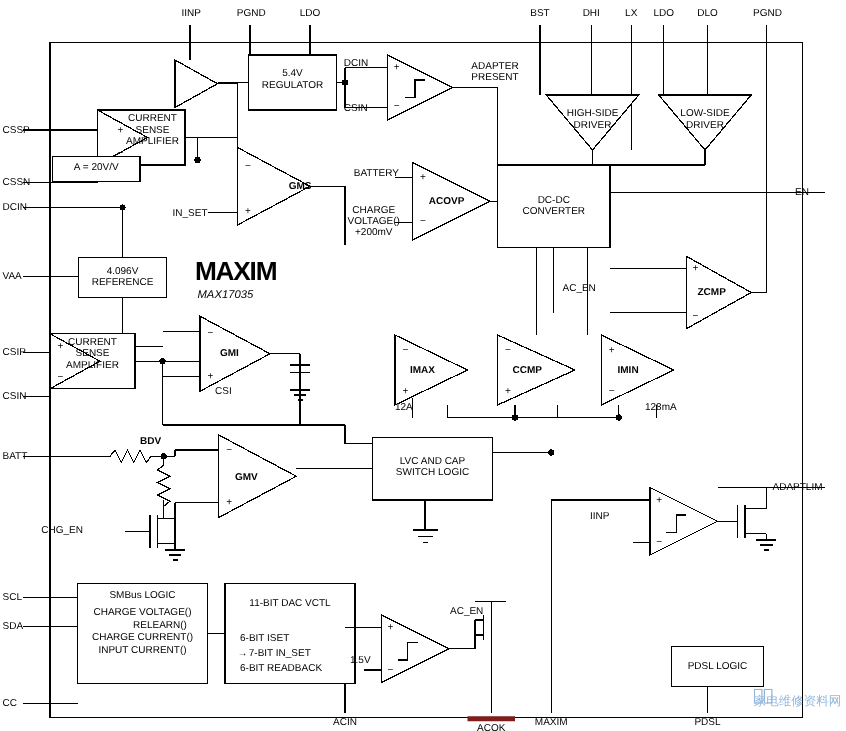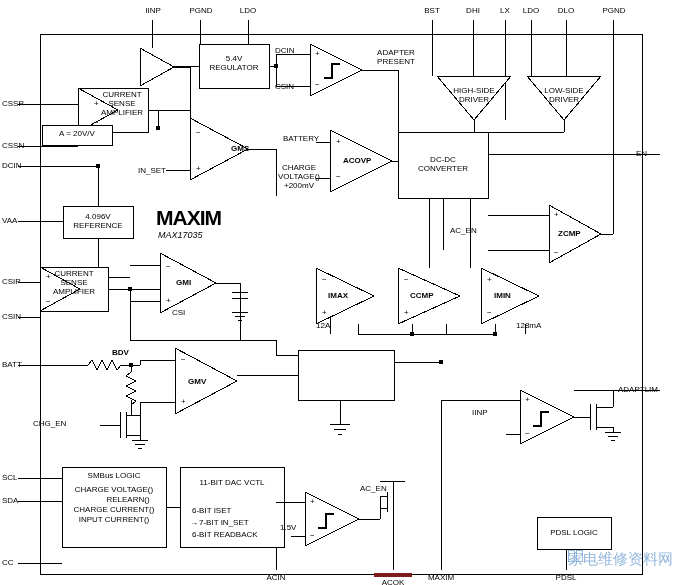--- a/index.html
+++ b/index.html
@@ -3,21 +3,21 @@
 <meta charset="utf-8">
 <style>
   html,body{margin:0;padding:0;background:#fff;}
   body{width:677px;height:585px;font-family:"Liberation Sans",sans-serif;}
   #stage{position:relative;width:677px;height:585px;overflow:hidden;}
   svg{position:absolute;left:0;top:0;}
   .lbl{position:absolute;font-size:8px;color:#000;white-space:nowrap;line-height:1.15;}
   .lbl.c{text-align:center;}
   .bold{font-weight:bold;}
   .wm{position:absolute;right:4px;bottom:16px;opacity:.55;}
-  .wm span{font-size:15px;color:#3a7bbf;font-family:Liberation Mono, monospace;}
+  .wm span{font-size:10px;color:#3a7bbf;font-family:Liberation Mono, monospace;}
   .maximlogo{position:absolute;font-size:21px;font-weight:bold;letter-spacing:-1px;color:#000;}
   .maximsub{position:absolute;font-size:9px;font-style:italic;color:#000;}
 </style>
 </head>
 <body>
 
 <div id="stage">
 
 <svg width="677" height="585" viewBox="0 0 677 585">
   <g fill="none" stroke="#000" stroke-width="1" shape-rendering="crispEdges">
@@ -270,20 +270,22 @@
 REFERENCE</div>
 <div class="lbl c" style="left:442px;top:86px;width:64px;white-space:pre-line;">HIGH-SIDE
 DRIVER</div>
 <div class="lbl c" style="left:532px;top:86px;width:64px;white-space:pre-line;">LOW-SIDE
 DRIVER</div>
 <div class="lbl c" style="left:400px;top:155px;width:86px;white-space:pre-line;">DC-DC
 CONVERTER</div>
 <div class="lbl c" style="left:44px;top:269px;width:60px;white-space:pre-line;">CURRENT
 SENSE
 AMPLIFIER</div>
+<div class="lbl c" style="left:300px;top:364px;width:92px;white-space:pre-line;">LVC AND CAP
+SWITCH LOGIC</div>
 <div class="lbl c" style="left:64px;top:471px;width:100px;">SMBus LOGIC</div>
 <div class="lbl c" style="left:64px;top:485px;width:100px;">CHARGE VOLTAGE()</div>
 <div class="lbl c" style="left:64px;top:495px;width:100px;padding-left:14px;">RELEARN()</div>
 <div class="lbl c" style="left:64px;top:505px;width:100px;">CHARGE CURRENT()</div>
 <div class="lbl c" style="left:64px;top:515px;width:100px;">INPUT CURRENT()</div>
 
 <div class="lbl c" style="left:182px;top:478px;width:100px;">11-BIT DAC VCTL</div>
 <div class="lbl" style="left:192px;top:506px;">6-BIT ISET</div>
 <div class="lbl" style="left:199px;top:518px;">7-BIT IN_SET</div>
 <div class="lbl" style="left:192px;top:530px;">6-BIT READBACK</div>

